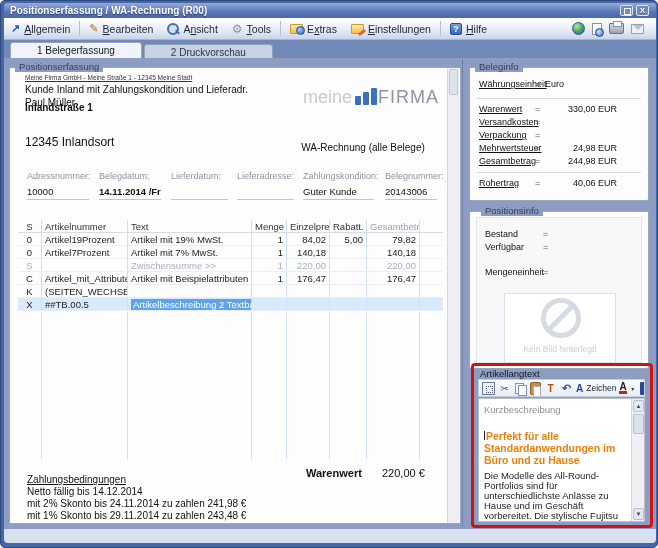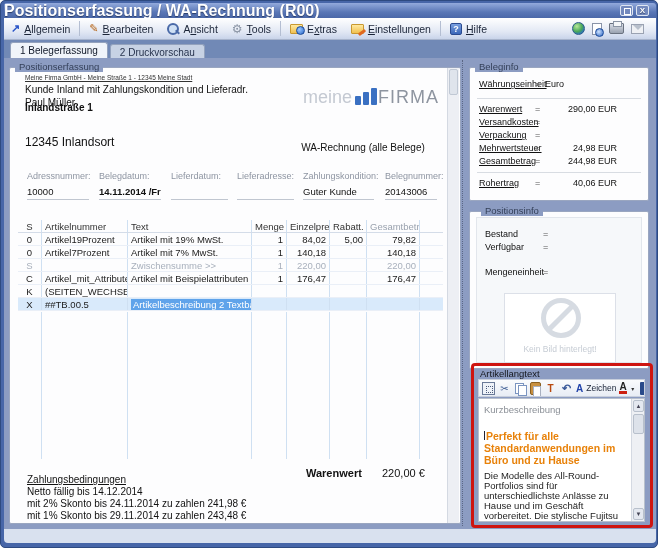--- a/index.html
+++ b/index.html
@@ -5,22 +5,22 @@
   * { margin:0; padding:0; box-sizing:border-box; }
   body { background:#fff; font-family:"Liberation Sans", sans-serif; }
   .window { position:relative; width:658px; height:548px; background:#4766a8;
             border:1px solid #2e4a80; border-radius:5px; overflow:hidden;
             font-family:"Liberation Sans", sans-serif; }
   .abs { position:absolute; }
 
   
   .titlebar { left:3px; top:2px; width:652px; height:15px;
     background:linear-gradient(#93aadc,#5a77b6 60%,#4b68a8);
-    border-radius:3px 3px 0 0; color:#fff; font-size:16px; font-weight:bold;
-    line-height:15px; padding-left:0; text-shadow:0 1px 1px #2a3c66; }
+    border-radius:3px 3px 0 0; color:#fff; font-size:10px; font-weight:bold;
+    line-height:15px; padding-left:6px; text-shadow:0 1px 1px #2a3c66; }
   .win-btn { position:absolute; top:2px; width:13px; height:11px; background:#7389bd;
     border:1px solid #dfe6f2; border-radius:2px; color:#fff; text-align:center; cursor:default; }
   .btn-restore { right:23px; } .btn-restore::before { content:""; position:absolute; left:3px; top:2px;
     width:5px; height:5px; border:1px solid #fff; }
   .btn-close { right:7px; font-size:8px; line-height:9px; font-weight:bold; }
   .btn-close::before { content:"X"; }
 
   
   .menubar { left:3px; top:17px; width:652px; height:22px; display:flex; align-items:center;
     background:linear-gradient(#ffffff,#e2e8f4 65%,#c9d4ea); border-bottom:1px solid #a8b4cc; }
@@ -58,21 +58,21 @@
     background:linear-gradient(#d8dde6,#9aa2b0); border-radius:1px 1px 2px 2px; }
   .ic-printer::before { content:""; position:absolute; left:3px; top:-3px; width:7px; height:4px;
     background:#f4f6f8; border:1px solid #8a94a4; }
   .ic-mail { width:13px; height:10px; background:#eef0f4; border:1px solid #9aa2b2; position:relative; }
   .ic-mail::before { content:""; position:absolute; left:1px; top:0; border-left:5px solid transparent;
     border-right:5px solid transparent; border-top:5px solid #b8c0cc; }
 
   
   .tabstrip { left:3px; top:39px; width:652px; height:19px; background:#7189b6;
     display:flex; align-items:flex-end; padding-left:6px; gap:2px; }
-  .tab { font-size:10px; padding:2px 9px 2px; border:1px solid #93a2bd; border-bottom:none;
+  .tab { font-size:10px; padding:2px 26px 2px; border:1px solid #93a2bd; border-bottom:none;
     border-radius:3px 3px 0 0; white-space:nowrap; cursor:default; }
   .tab.active { background:#f0f4fa; color:#101828; height:17px; }
   .tab.inactive { background:#c7d2e4; color:#28344e; height:15px; }
 
   
   .content-bg { left:3px; top:57px; width:652px; height:471px; background:#8c9cc2; }
   .bottom-strip { left:3px; top:528px; width:652px; height:14px; background:#d9e1ef;
     border-radius:0 0 4px 4px; }
   .group-border { border:1px solid #9aa6c0; background:#fdfdfe; border-radius:2px; }
   .group-label { background:#8c9cc2; padding:0 4px; font-size:9.5px; color:#333f58; white-space:nowrap; }
@@ -409,21 +409,21 @@
 
   <div class="info-row" style="top:78px;">
     <span class="lbl">Währungseinheit</span>
     <span class="eq">=</span>
     <span class="val-left">Euro</span>
   </div>
   <div class="info-sep" style="top:97px;"></div>
   <div class="info-row" style="top:103px;">
     <span class="lbl">Warenwert</span>
     <span class="eq">=</span>
-    <span class="val">290,00 EUR</span>
+    <span class="val">330,00 EUR</span>
   </div>
   <div class="info-row" style="top:116px;">
     <span class="lbl">Versandkosten</span>
     <span class="eq">=</span>
     <span class="val"></span>
   </div>
   <div class="info-row" style="top:129px;">
     <span class="lbl">Verpackung</span>
     <span class="eq">=</span>
     <span class="val"></span>

